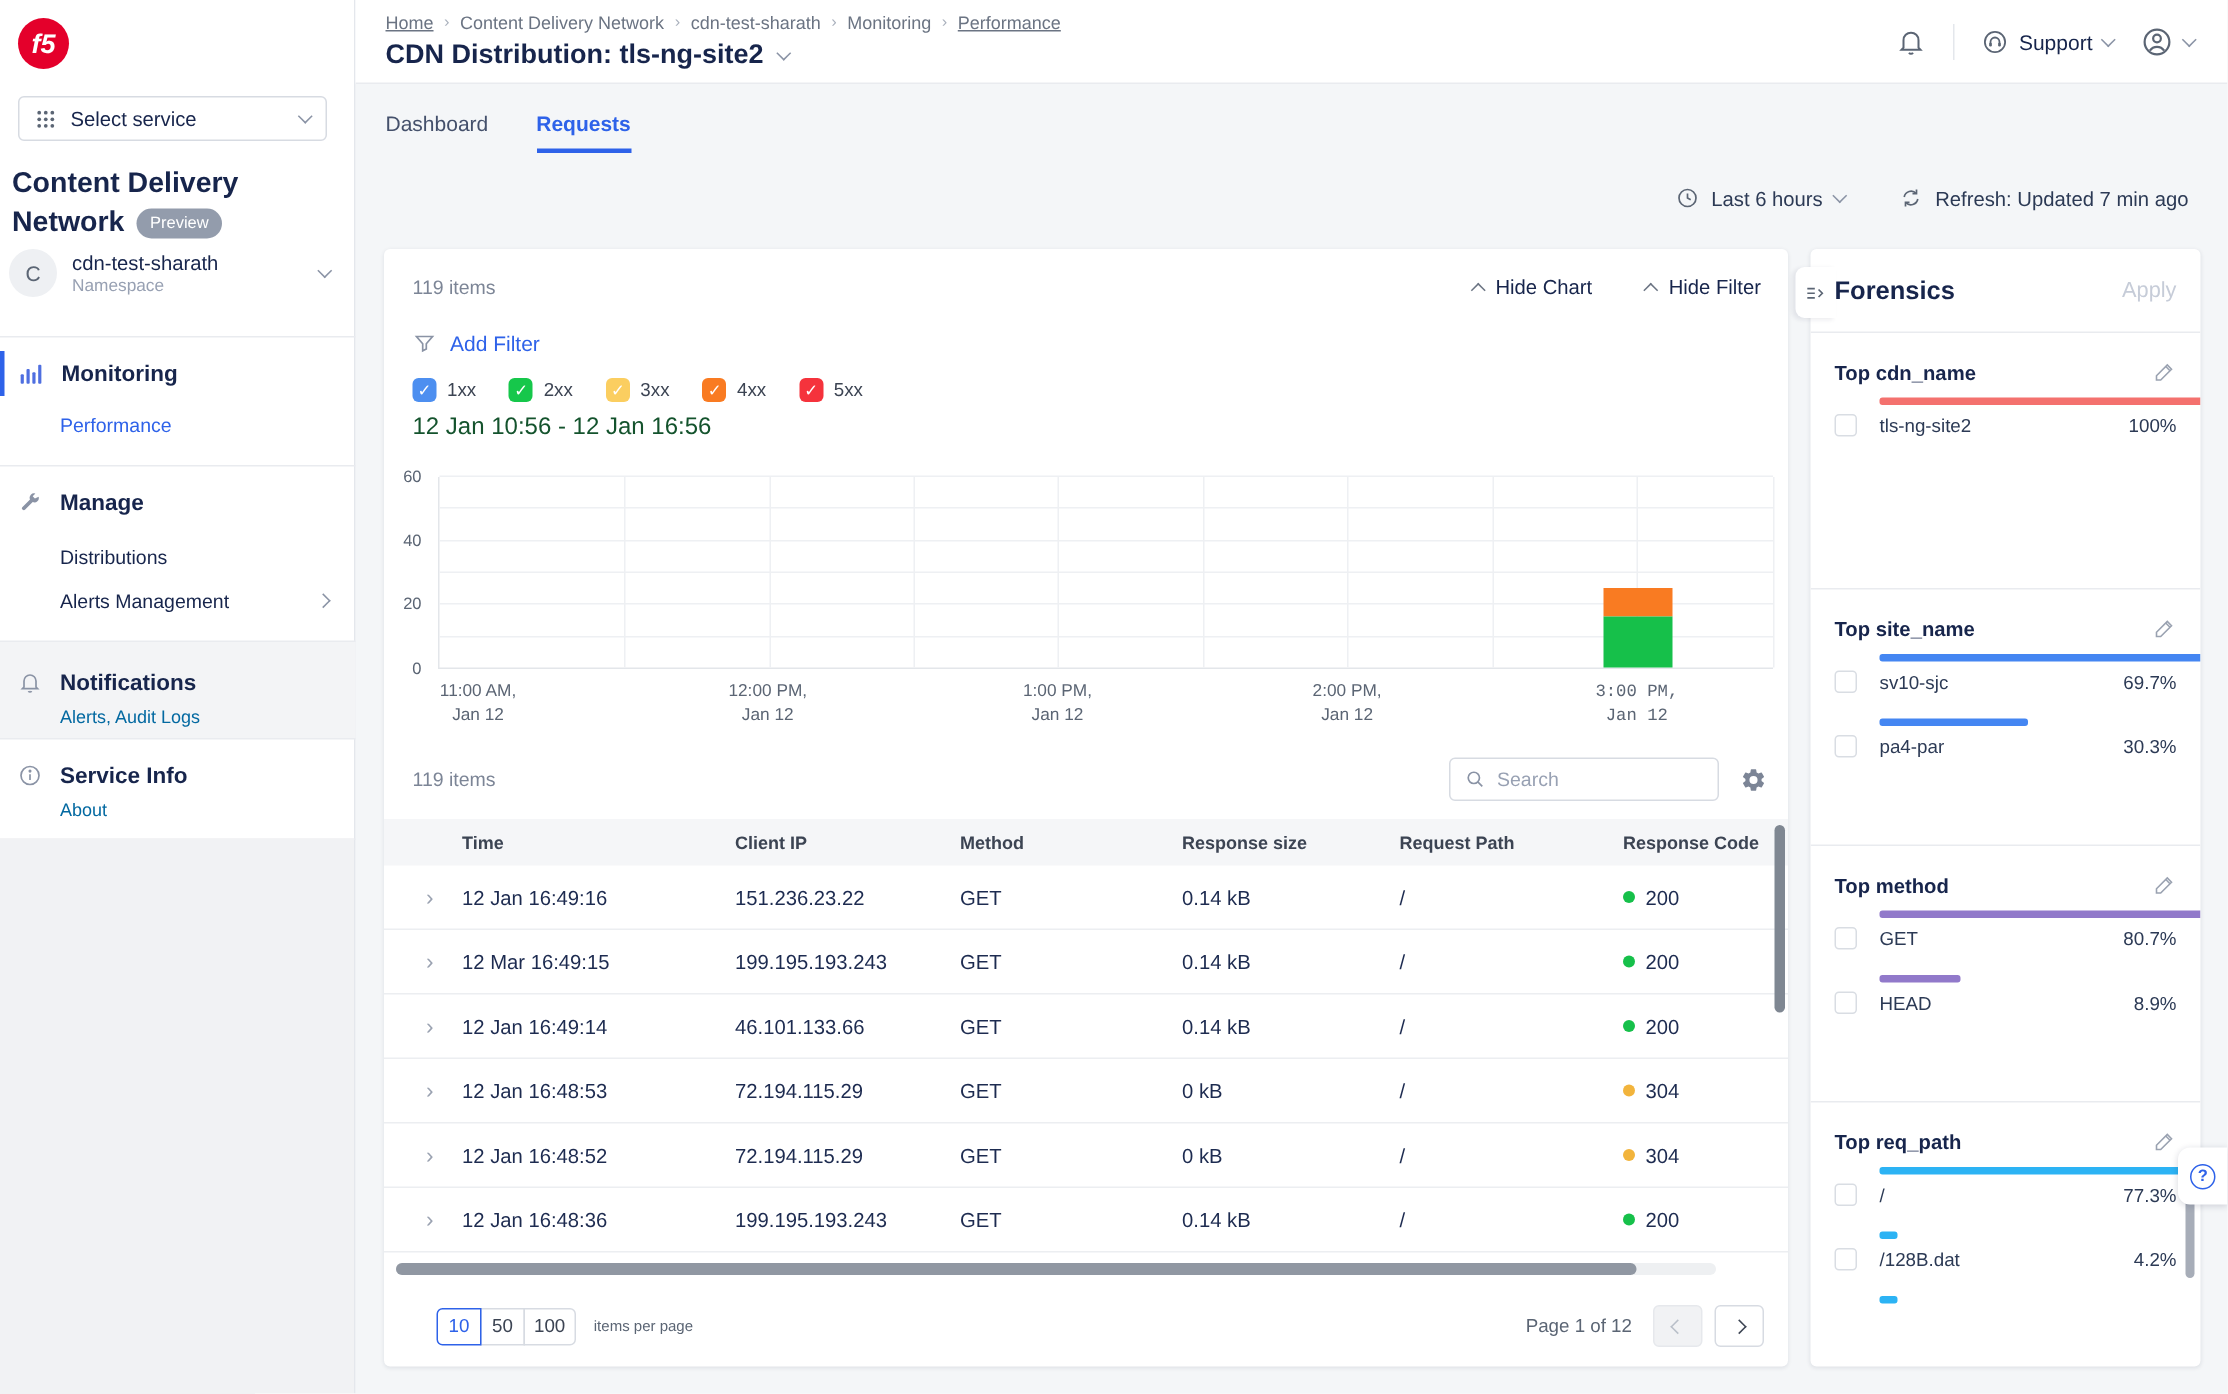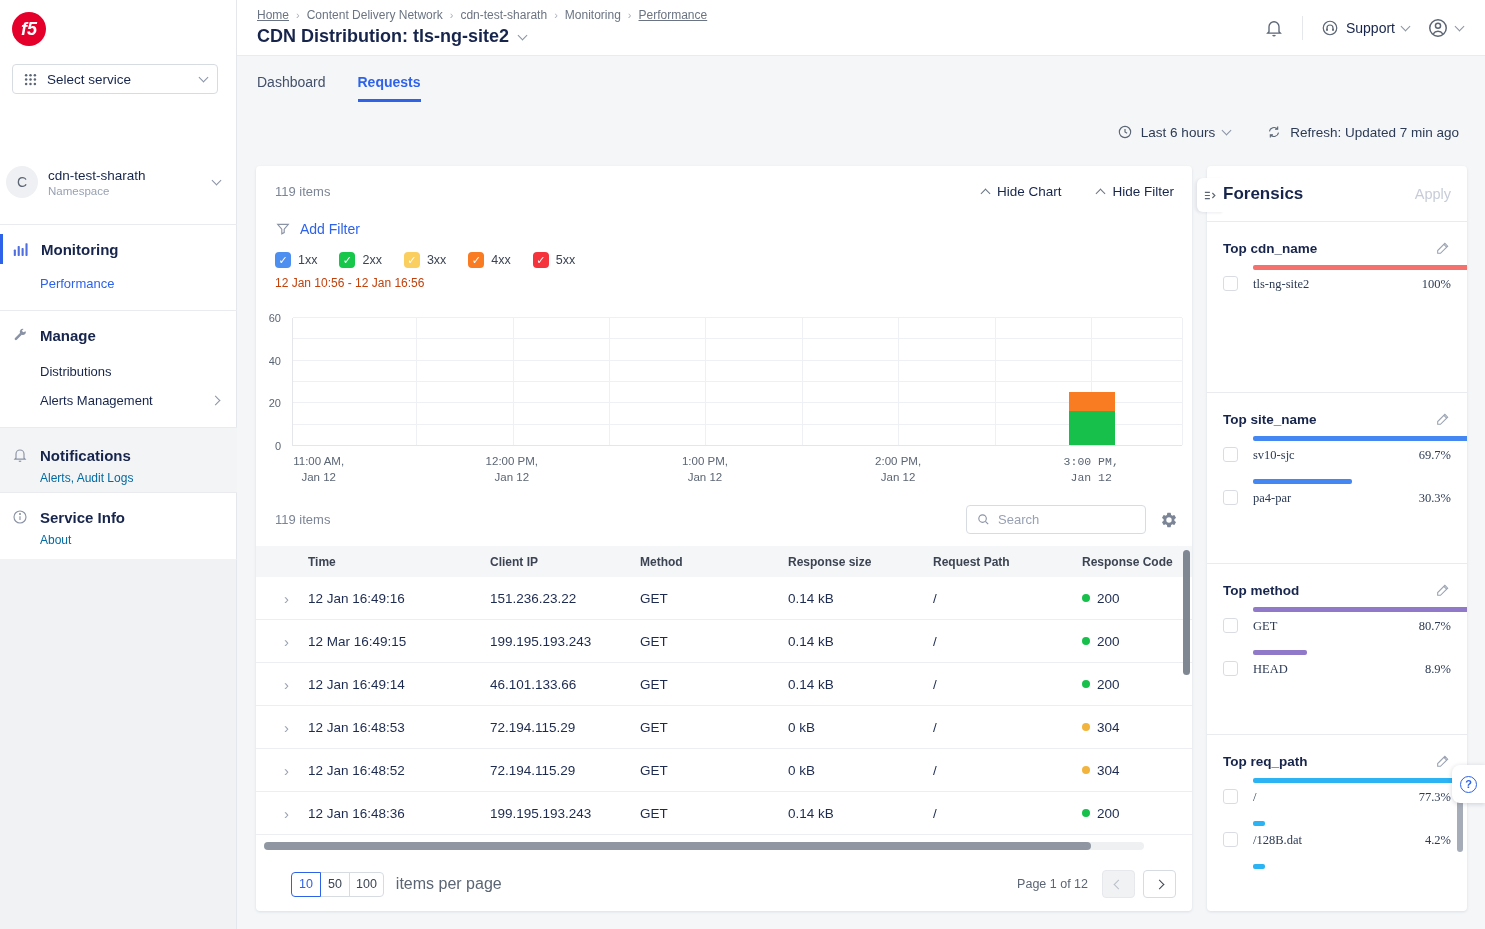--- a/index.html
+++ b/index.html
@@ -61,21 +61,21 @@
   #card{position:absolute;left:256px;top:166px;width:936px;height:745px;background:#fff;border-radius:4px;box-shadow:0 1px 3px rgba(20,30,60,.10);}
   #card-head{position:absolute;left:19px;right:18px;top:18px;display:flex;align-items:center;}
   #card-items{font-size:13px;color:#7c8596;}
   #hide-btns{margin-left:auto;display:flex;gap:36px;text-align:center;}
   .hide-btn{display:flex;align-items:center;gap:8px;font-size:13.5px;color:#17254c;cursor:pointer;}
   .hide-btn .chev{color:#6b7483}
   #add-filter{position:absolute;left:19px;top:55px;display:flex;align-items:center;gap:9px;font-size:14px;color:#2e62e9;cursor:pointer;}
   #filter-row{position:absolute;left:19px;top:86px;display:flex;gap:22px;}
   .fcheck{display:flex;align-items:center;gap:7px;font-size:12.5px;color:#3c4453;cursor:pointer;}
   .fbox{width:16px;height:16px;border-radius:4px;color:#fff;font-size:11px;display:flex;align-items:center;justify-content:center;}
-  #date-range{position:absolute;left:19px;top:110px;font-size:12px;color:#c2410c;}
+  #date-range{position:absolute;left:19px;top:110px;font-size:16px;color:#14532d;}
 
   
   #plot{position:absolute;left:36px;right:10px;top:152px;height:128px;border-left:1px solid #e3e6ea;border-bottom:1px solid #e3e6ea;}
   .hline{position:absolute;left:0;right:0;height:1px;background:#eef0f3;}
   .vline{position:absolute;top:0;bottom:0;width:1px;background:#eef0f3;}
   #ylabels{position:absolute;left:0;top:152px;width:30px;height:128px;}
   .ylab{position:absolute;right:5px;font-size:11px;color:#5b6574;}
   #xlabels{position:absolute;left:36px;right:10px;top:288px;height:32px;}
   .xlab{position:absolute;transform:translateX(-50%);font-size:11.5px;color:#5b6574;text-align:center;line-height:1.35;}
   #chart-bar{position:absolute;width:46px;bottom:0;display:flex;flex-direction:column-reverse;}
@@ -99,38 +99,38 @@
   #h-scroll{position:absolute;left:8px;right:48px;top:676px;height:8px;border-radius:4px;background:#eef0f2;}
   #h-thumb{width:94%;height:8px;border-radius:4px;background:#9097a2;}
 
   
   #pager{position:absolute;left:19px;right:16px;top:704px;display:flex;align-items:center;padding-left:16px;}
   #size-group{display:flex;}
   .size-btn{min-width:30px;height:25px;border:1px solid #d7dbe2;background:#fff;font-size:12.5px;color:#3c4453;display:flex;align-items:center;justify-content:center;padding:0 6px;cursor:pointer;margin-left:-1px;}
   .size-btn:first-child{border-radius:4px 0 0 4px;margin-left:0;}
   .size-btn:last-child{border-radius:0 4px 4px 0;}
   .size-btn.active{border-color:#2e62e9;color:#2e62e9;position:relative;z-index:1;}
-  #ipp{font-size:16px;color:#5b6574;margin-left:12px;}
+  #ipp{font-size:10px;color:#5b6574;margin-left:12px;}
   #page-info{margin-left:auto;font-size:12.5px;color:#5b6574;margin-right:14px;}
   .nav-btn{width:33px;height:28px;border-radius:4px;display:flex;align-items:center;justify-content:center;cursor:pointer;}
   .nav-btn.prev{background:#f1f2f4;border:1px solid #e6e8ec;color:#b9bfc9;margin-right:8px;}
   .nav-btn.next{background:#fff;border:1px solid #d7dbe2;color:#3c4453;}
 
   
   #forensics{position:absolute;left:1207px;top:166px;width:260px;height:745px;background:#fff;border-radius:4px;box-shadow:0 1px 3px rgba(20,30,60,.10);overflow:hidden;}
   #forensics-tab{position:absolute;left:1197px;top:178px;width:27px;height:34px;background:#fff;border-radius:6px 0 0 6px;box-shadow:-2px 1px 3px rgba(20,30,60,.08);display:flex;align-items:center;justify-content:center;cursor:pointer;z-index:3;}
   #forensics-head{height:56px;border-bottom:1px solid #e9ebef;display:flex;align-items:center;padding:0 16px;}
   #forensics-title{font-size:17px;font-weight:600;color:#17254c;}
   #apply-btn{margin-left:auto;font-size:14.5px;color:#c6ccd8;cursor:pointer;}
   .fsec{border-bottom:1px solid #e9ebef;padding:18px 16px 0;height:171px;overflow:hidden;}
   .fsec:last-child{border-bottom:none;height:auto;}
   .fsec-head{display:flex;align-items:center;}
   .fsec-title{font-size:13.5px;font-weight:bold;color:#17254c;}
   .fsec-edit{margin-left:auto;cursor:pointer;display:flex;}
-  .fitem{position:relative;margin-top:9px;height:34px;font-family:Liberation Serif, serif;}
+  .fitem{position:relative;margin-top:9px;height:34px;}
   .fitem .fchk{position:absolute;left:0;top:11px;width:15px;height:15px;border:1px solid #d9dde3;border-radius:3px;background:#fff;cursor:pointer;}
   .fbar{margin-left:30px;height:5px;border-radius:2px;}
   .flabel-row{margin-left:30px;margin-top:7px;display:flex;font-size:12.5px;color:#2c3a55;}
   .fpct{margin-left:auto;}
   #f-scroll{position:absolute;right:4px;top:624px;width:6px;height:62px;border-radius:3px;background:#a7adb8;z-index:2;}
 
   
   #help-btn{position:absolute;left:1452px;top:765px;width:33px;height:38px;background:#fff;border-radius:8px 0 0 8px;box-shadow:0 1px 5px rgba(20,30,60,.18);display:flex;align-items:center;justify-content:center;cursor:pointer;z-index:4;}
   #help-circle{width:17px;height:17px;border:1.7px solid #2e62e9;border-radius:50%;color:#2e62e9;font-size:11px;font-weight:bold;display:flex;align-items:center;justify-content:center;}
 </style>
@@ -151,20 +151,24 @@
         <circle cx="12" cy="12" r="2"></circle>
         <circle cx="19" cy="12" r="2"></circle>
       <circle cx="5" cy="19" r="2"></circle>
         <circle cx="12" cy="19" r="2"></circle>
         <circle cx="19" cy="19" r="2"></circle>
     </svg>
     <span>Select service</span>
     <span class="chev down"></span>
   </div>
 
+  <div id="product-title">
+    <div>Content Delivery</div>
+    <div><span>Network</span><span class="preview-badge">Preview</span></div>
+  </div>
 
   <div id="ns-row">
     <div id="ns-avatar">
         <span>C</span>
       </div>
     <div>
       <div id="ns-name">cdn-test-sharath</div>
       <div id="ns-type">Namespace</div>
     </div>
     <span class="chev down"></span>

